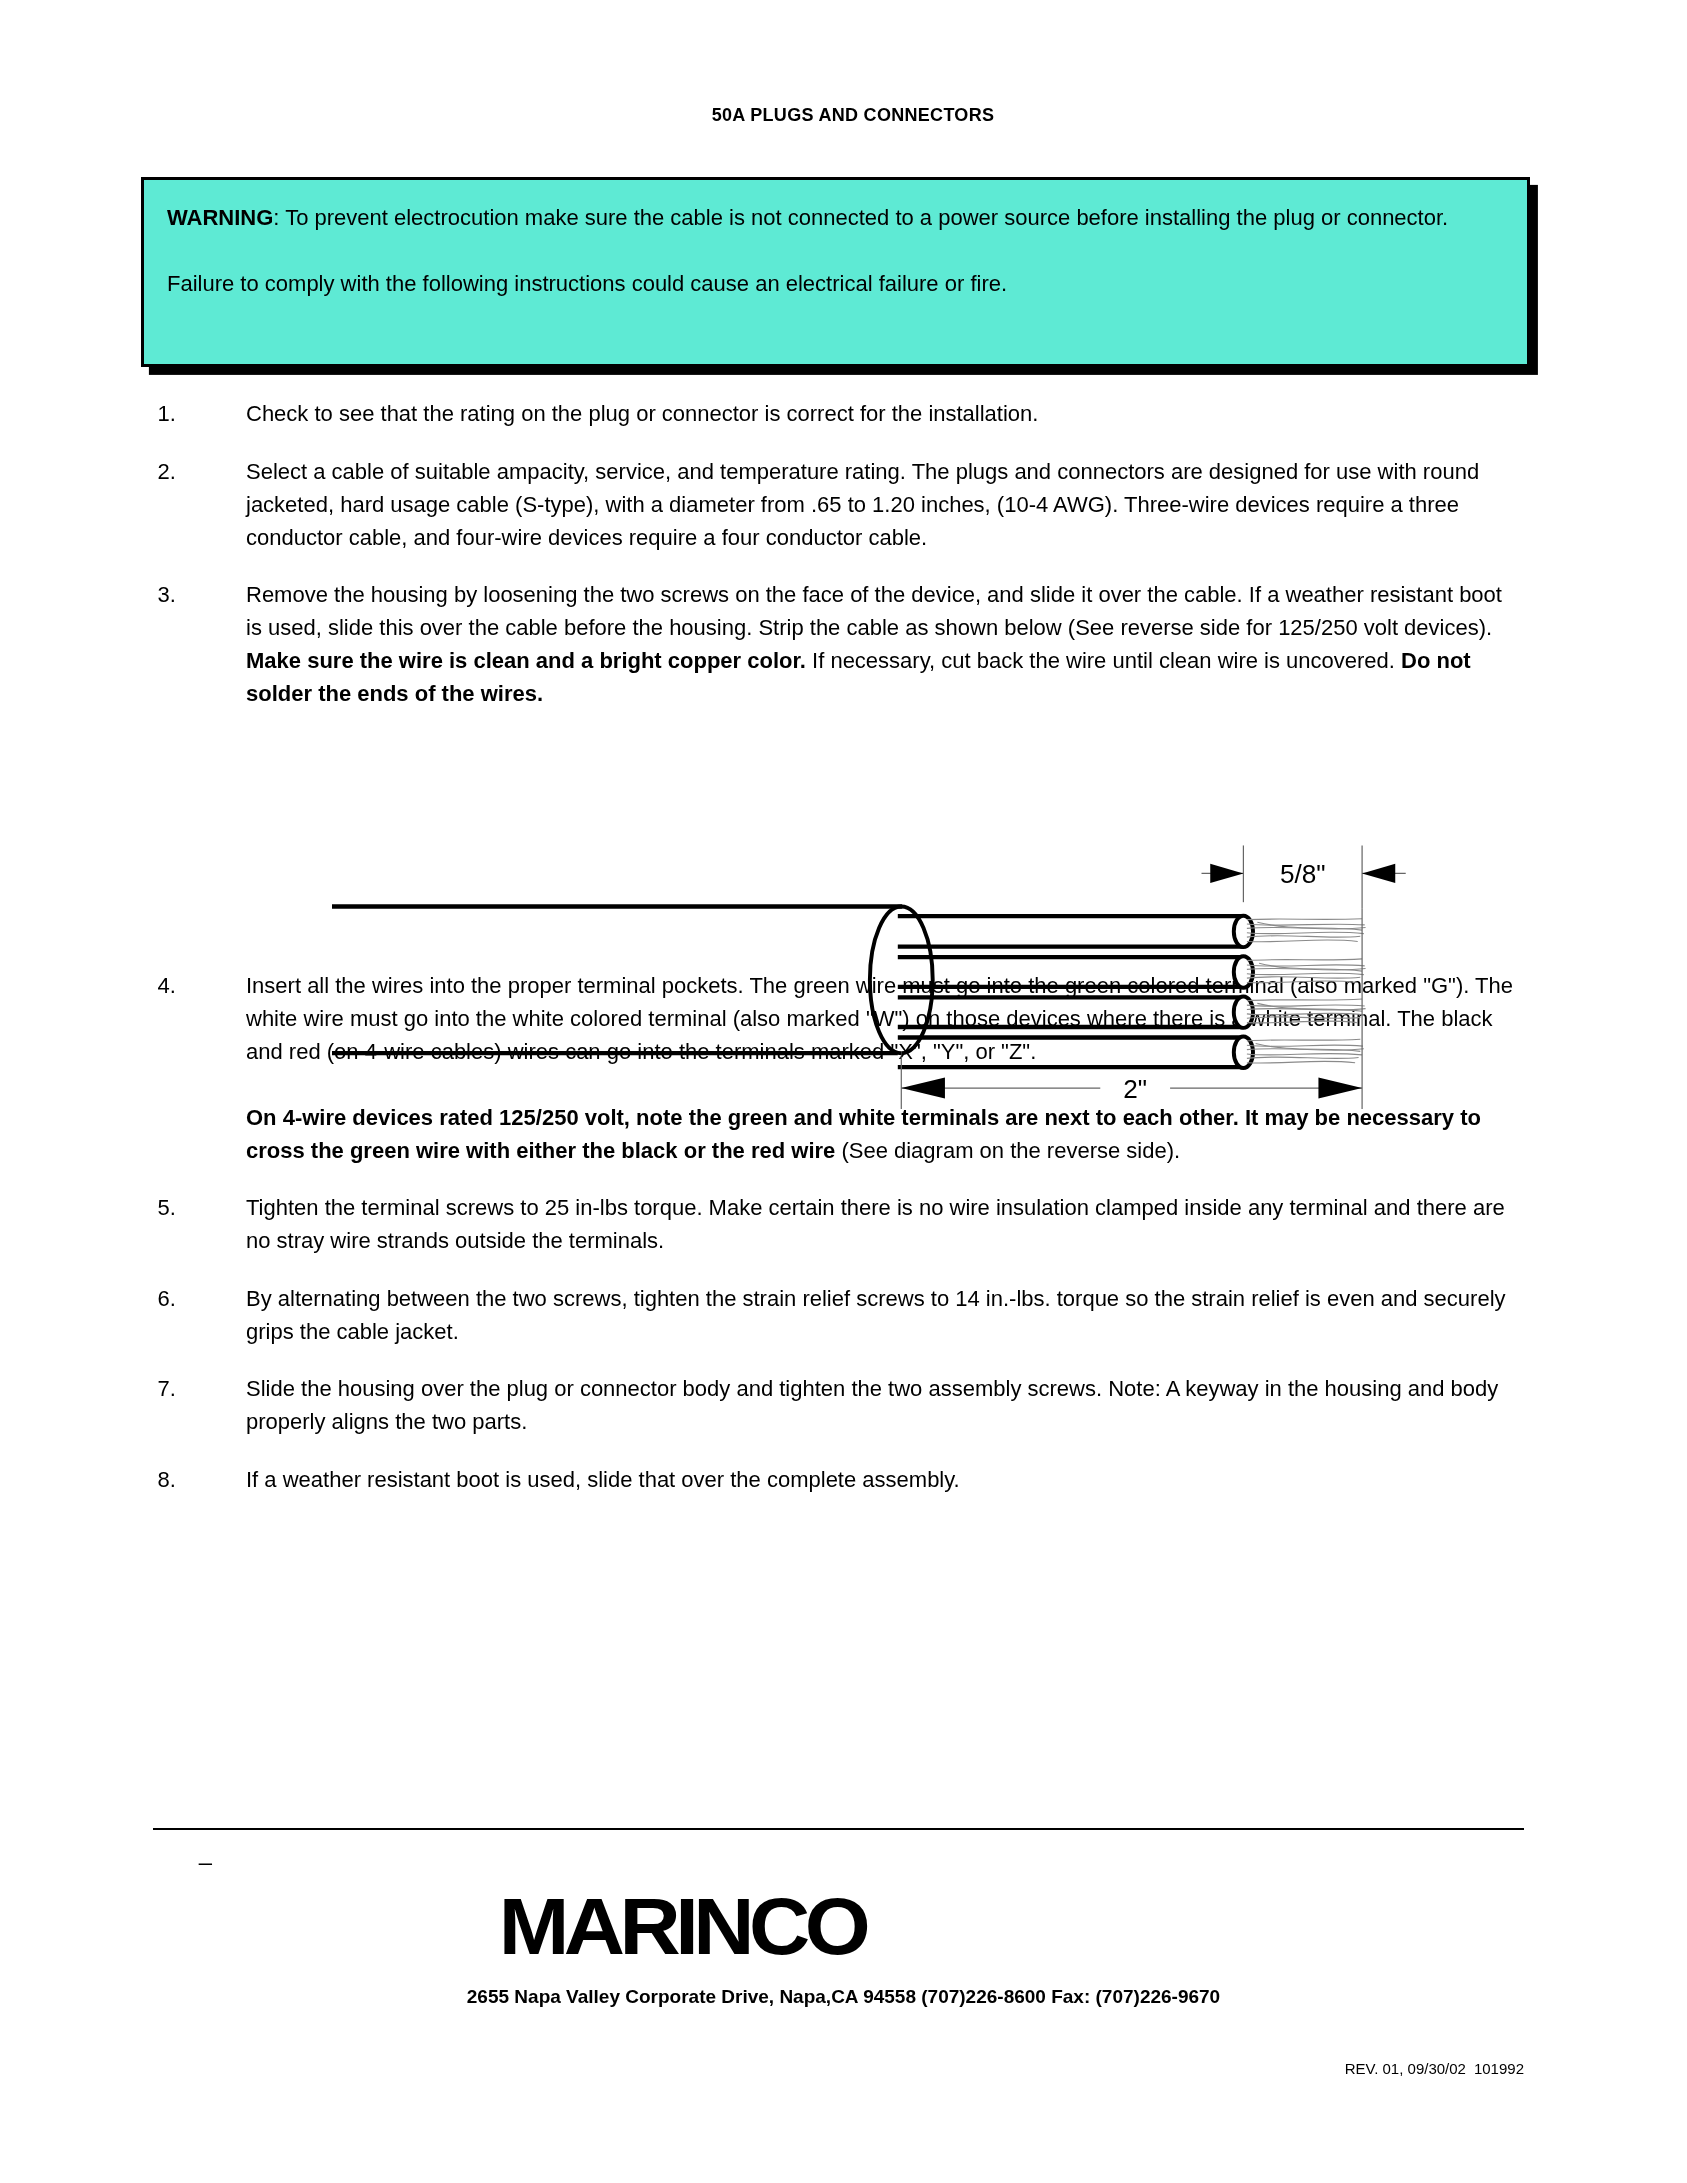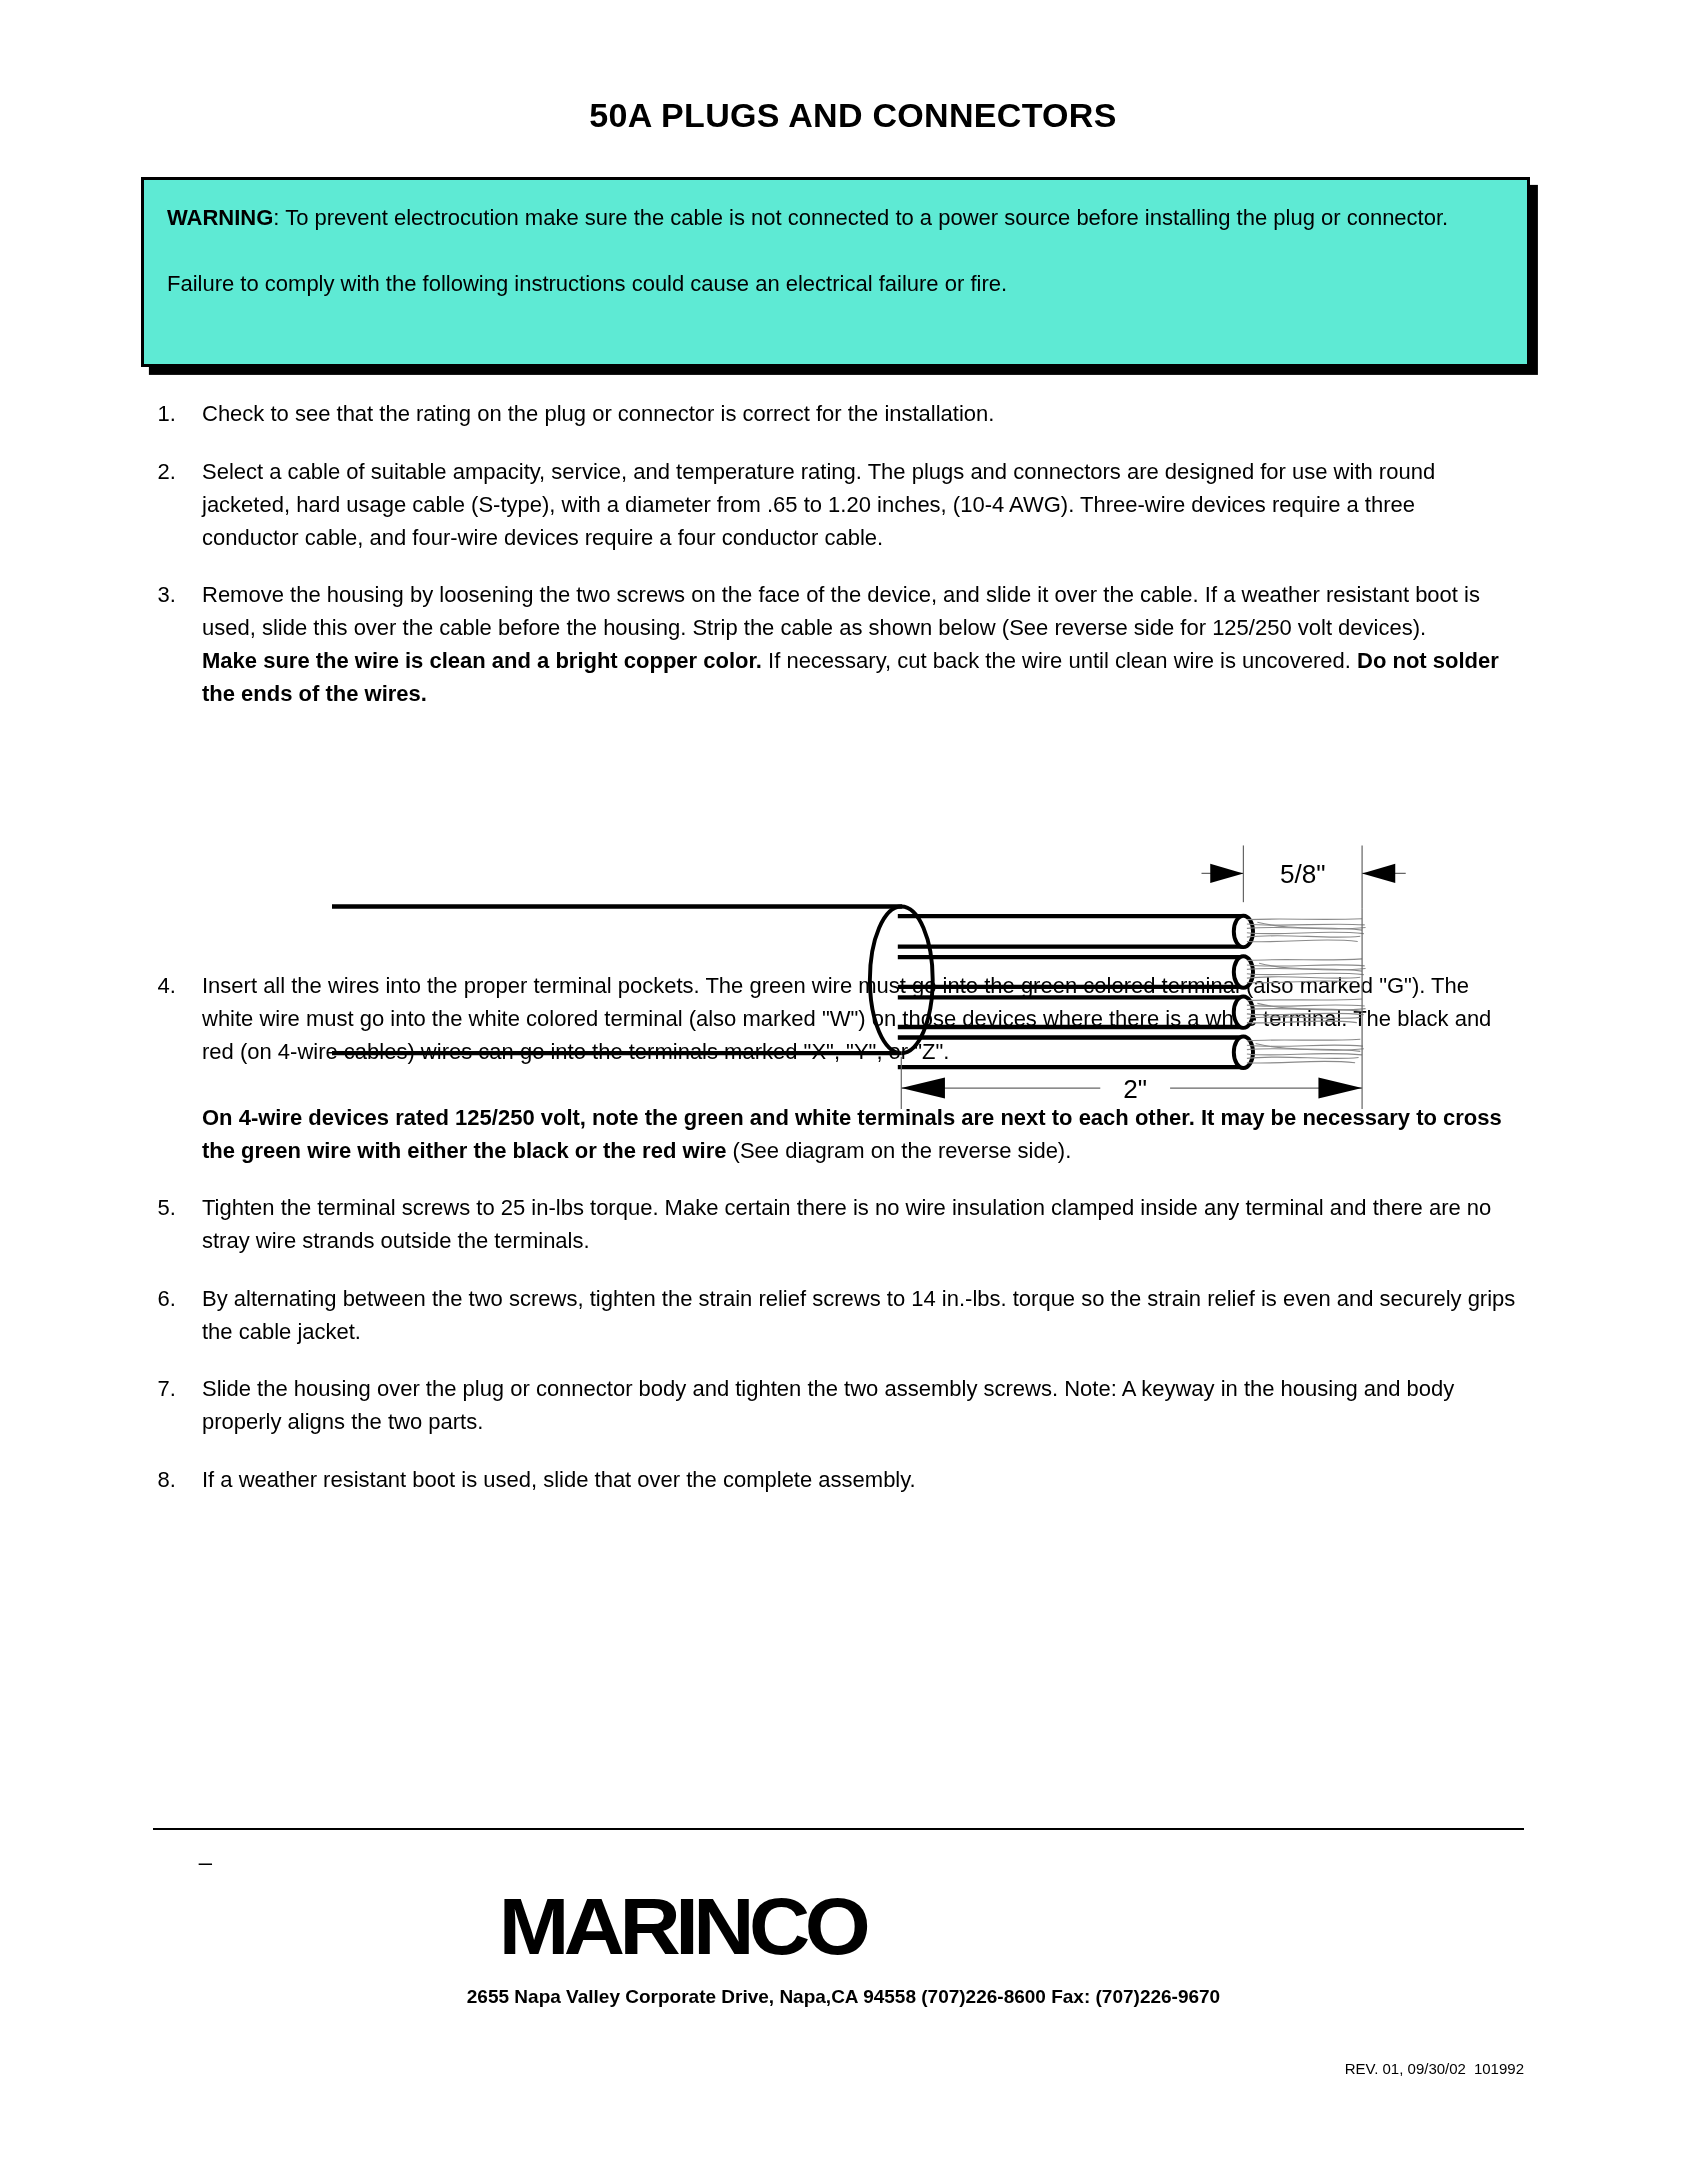--- a/index.html
+++ b/index.html
@@ -22,21 +22,21 @@
 
   
   .title-block {
     position: absolute;
     left: 0;
     top: 96px;
     width: 1687px;
     text-align: center;
   }
   .title-line {
-    font-size: 34px;
+    font-size: 18px;
     font-weight: bold;
     line-height: 38px;
     letter-spacing: 0.3px;
     padding-left: 19px;
   }
 
   
   .warning-wrap {
     position: absolute;
     left: 141px;
@@ -81,20 +81,21 @@
     font-size: 22px;
     line-height: 33px;
     text-align: left;
     padding-left: 4.4px;
     box-sizing: border-box;
   }
   .step-body {
     flex: 1 1 auto;
     font-size: 22px;
     line-height: 33px;
+    margin-left: 44px;
   }
   .step-body p {
     margin: 0;
   }
   .step-body p.gap {
     margin-top: 33px;
   }
   b, .bold { font-weight: bold; }
 
   

